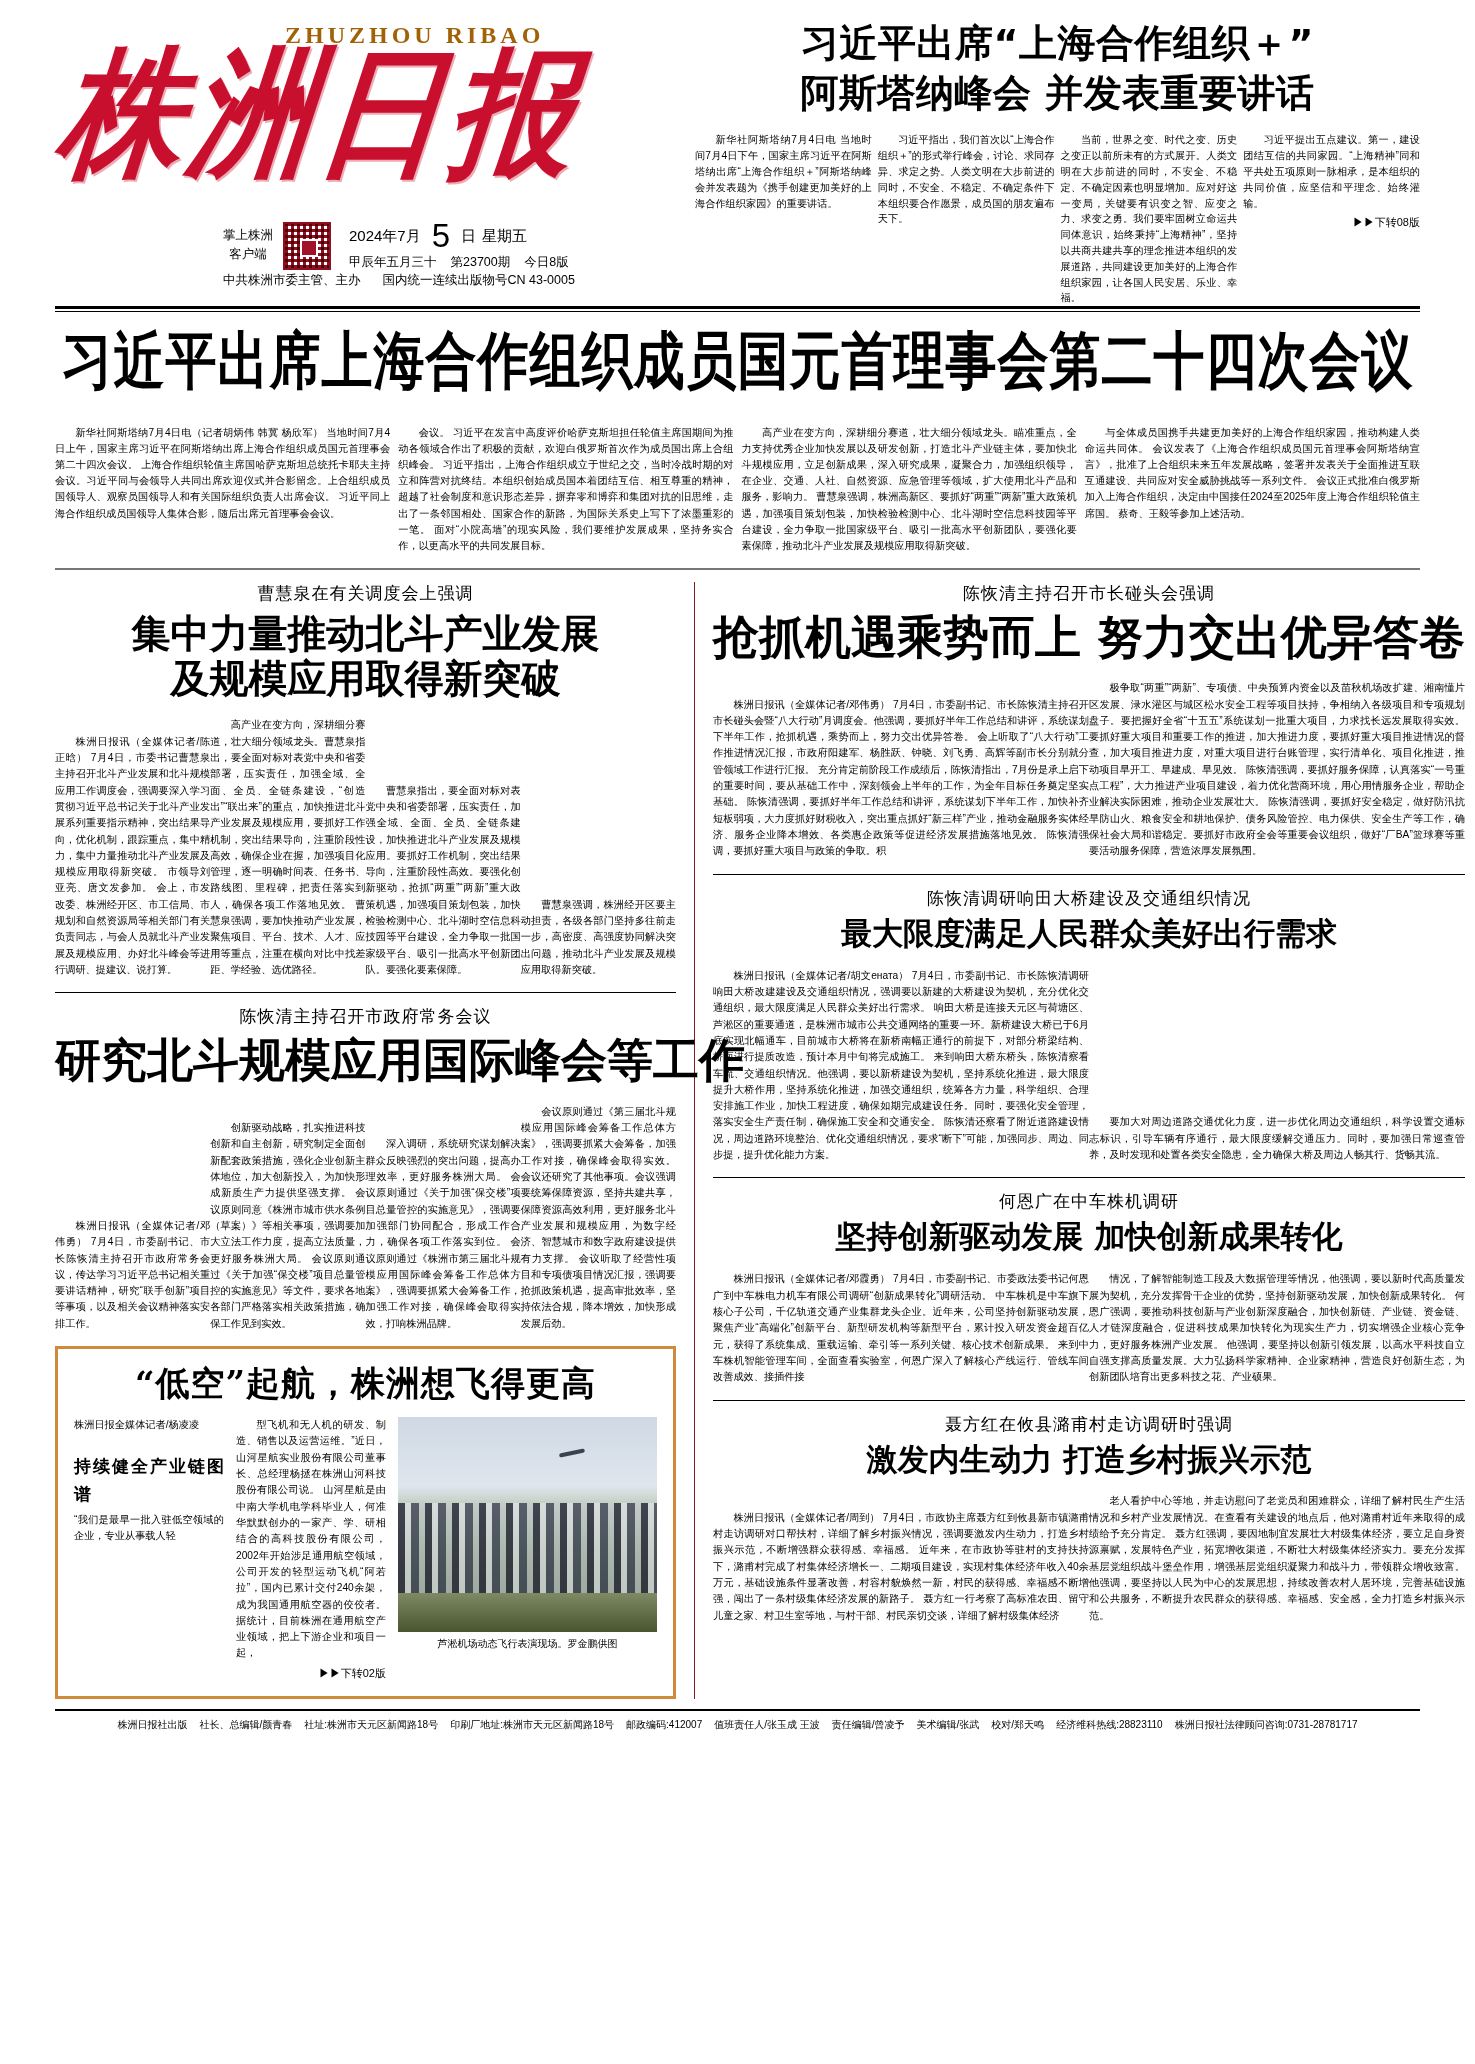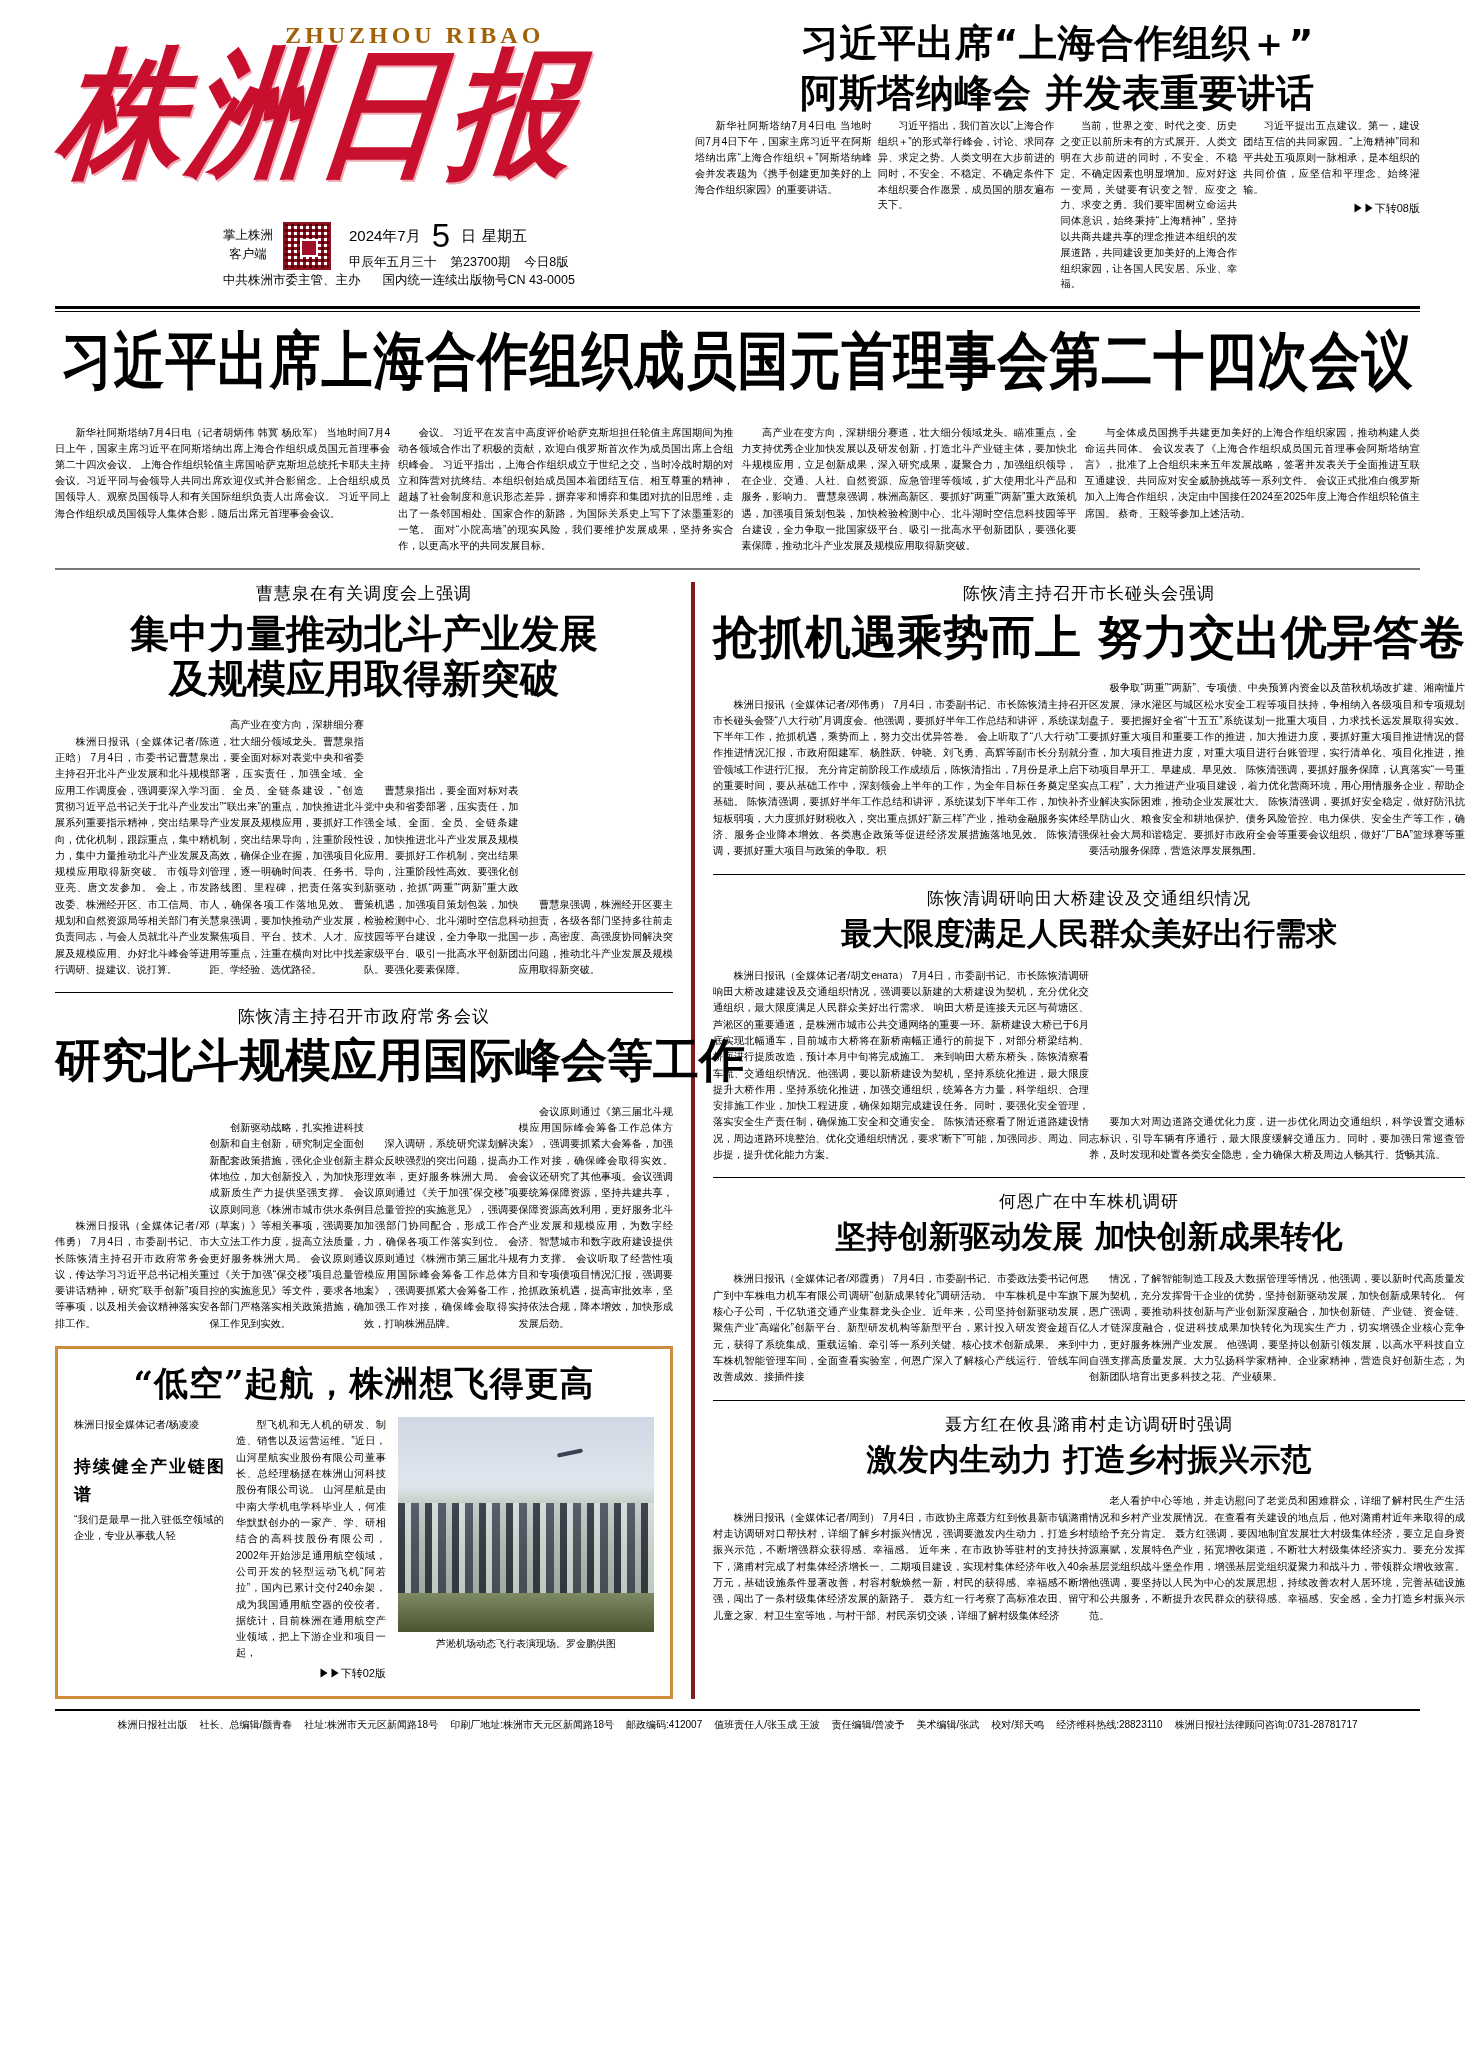--- a/index.html
+++ b/index.html
@@ -62,21 +62,21 @@
   }
 
   
   .mh-right { flex: 1; padding: 18px 0 0 40px; }
   .mh-h1 {
     font-family: "DejaVu Sans", sans-serif; font-weight: 700;
     font-size: 38px; line-height: 1.32; letter-spacing: .5px;
     text-align: center; white-space: nowrap;
   }
   .mh-cols {
-    display: flex; gap: 6px;
+    margin-top: 14px; display: flex; gap: 6px;
     font-size: 10.2px; line-height: 1.55; text-align: justify;
     font-family: "Liberation Sans", sans-serif;
   }
   .mh-cols > div { flex: 1; }
   .mh-cols p { text-indent: 2em; }
   .jump { text-align: right; font-size: 11px; margin-top: 3px; white-space: nowrap; }
 
   .rule-thick { border-top: 3px solid #000; margin: 6px 0 0; }
   .rule-thin { border-top: 1px solid #000; margin: 2px 0 0; }
 
@@ -94,21 +94,21 @@
     font-size: 10.2px; line-height: 1.58; text-align: justify;
     font-family: "Liberation Sans", sans-serif;
   }
   .banner-body > div { flex: 1; }
   .banner-body p { text-indent: 2em; }
 
   .sec-rule { border-top: 2px solid #777; margin: 14px 0 0; }
 
   
   .grid { display: flex; gap: 0; margin-top: 12px; }
-  .colL { width: 640px; padding-right: 18px; border-right: 4px solid #7f1d1d; }
+  .colL { width: 640px; padding-right: 18px; border-right: 1px solid #7f1d1d; }
   .colR { flex: 1; padding-left: 18px; }
 
   .kicker {
     text-align: center; font-size: 17px; letter-spacing: 1px;
     font-family: "Liberation Sans", sans-serif; font-weight: 400;
     margin-bottom: 6px; white-space: nowrap;
   }
   .headline {
     text-align: center; font-family: "DejaVu Sans", sans-serif;
     font-weight: 700; line-height: 1.16; white-space: nowrap;

